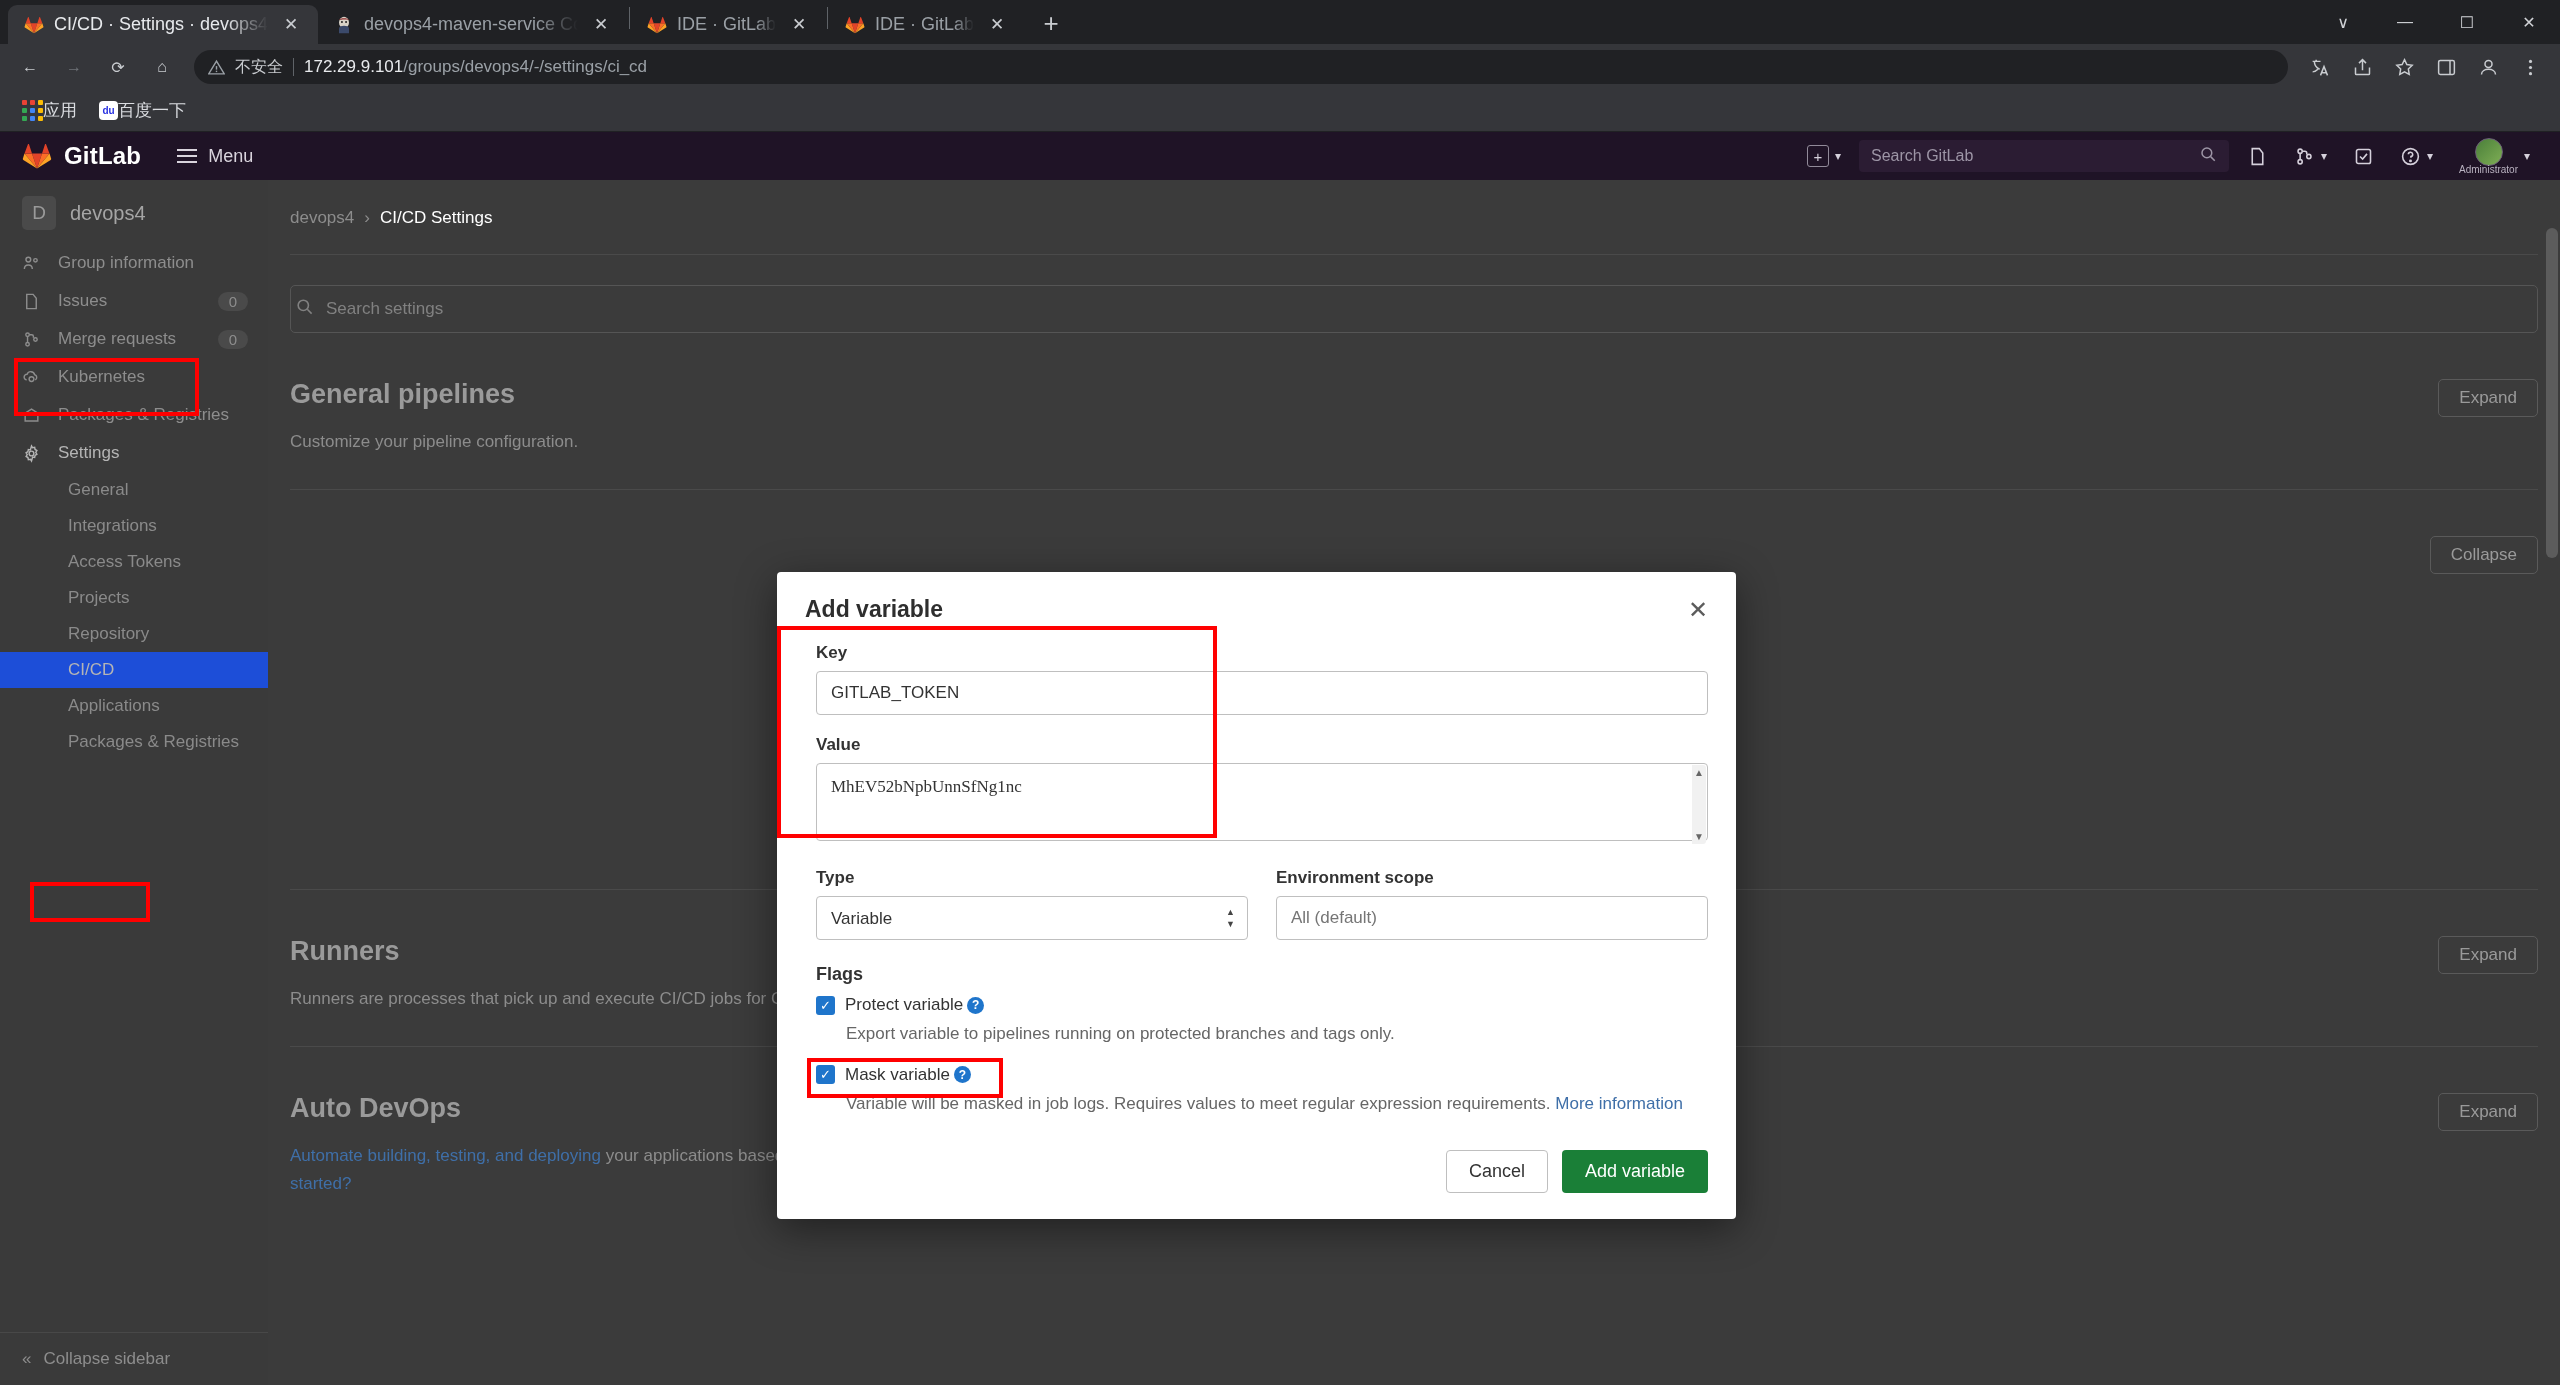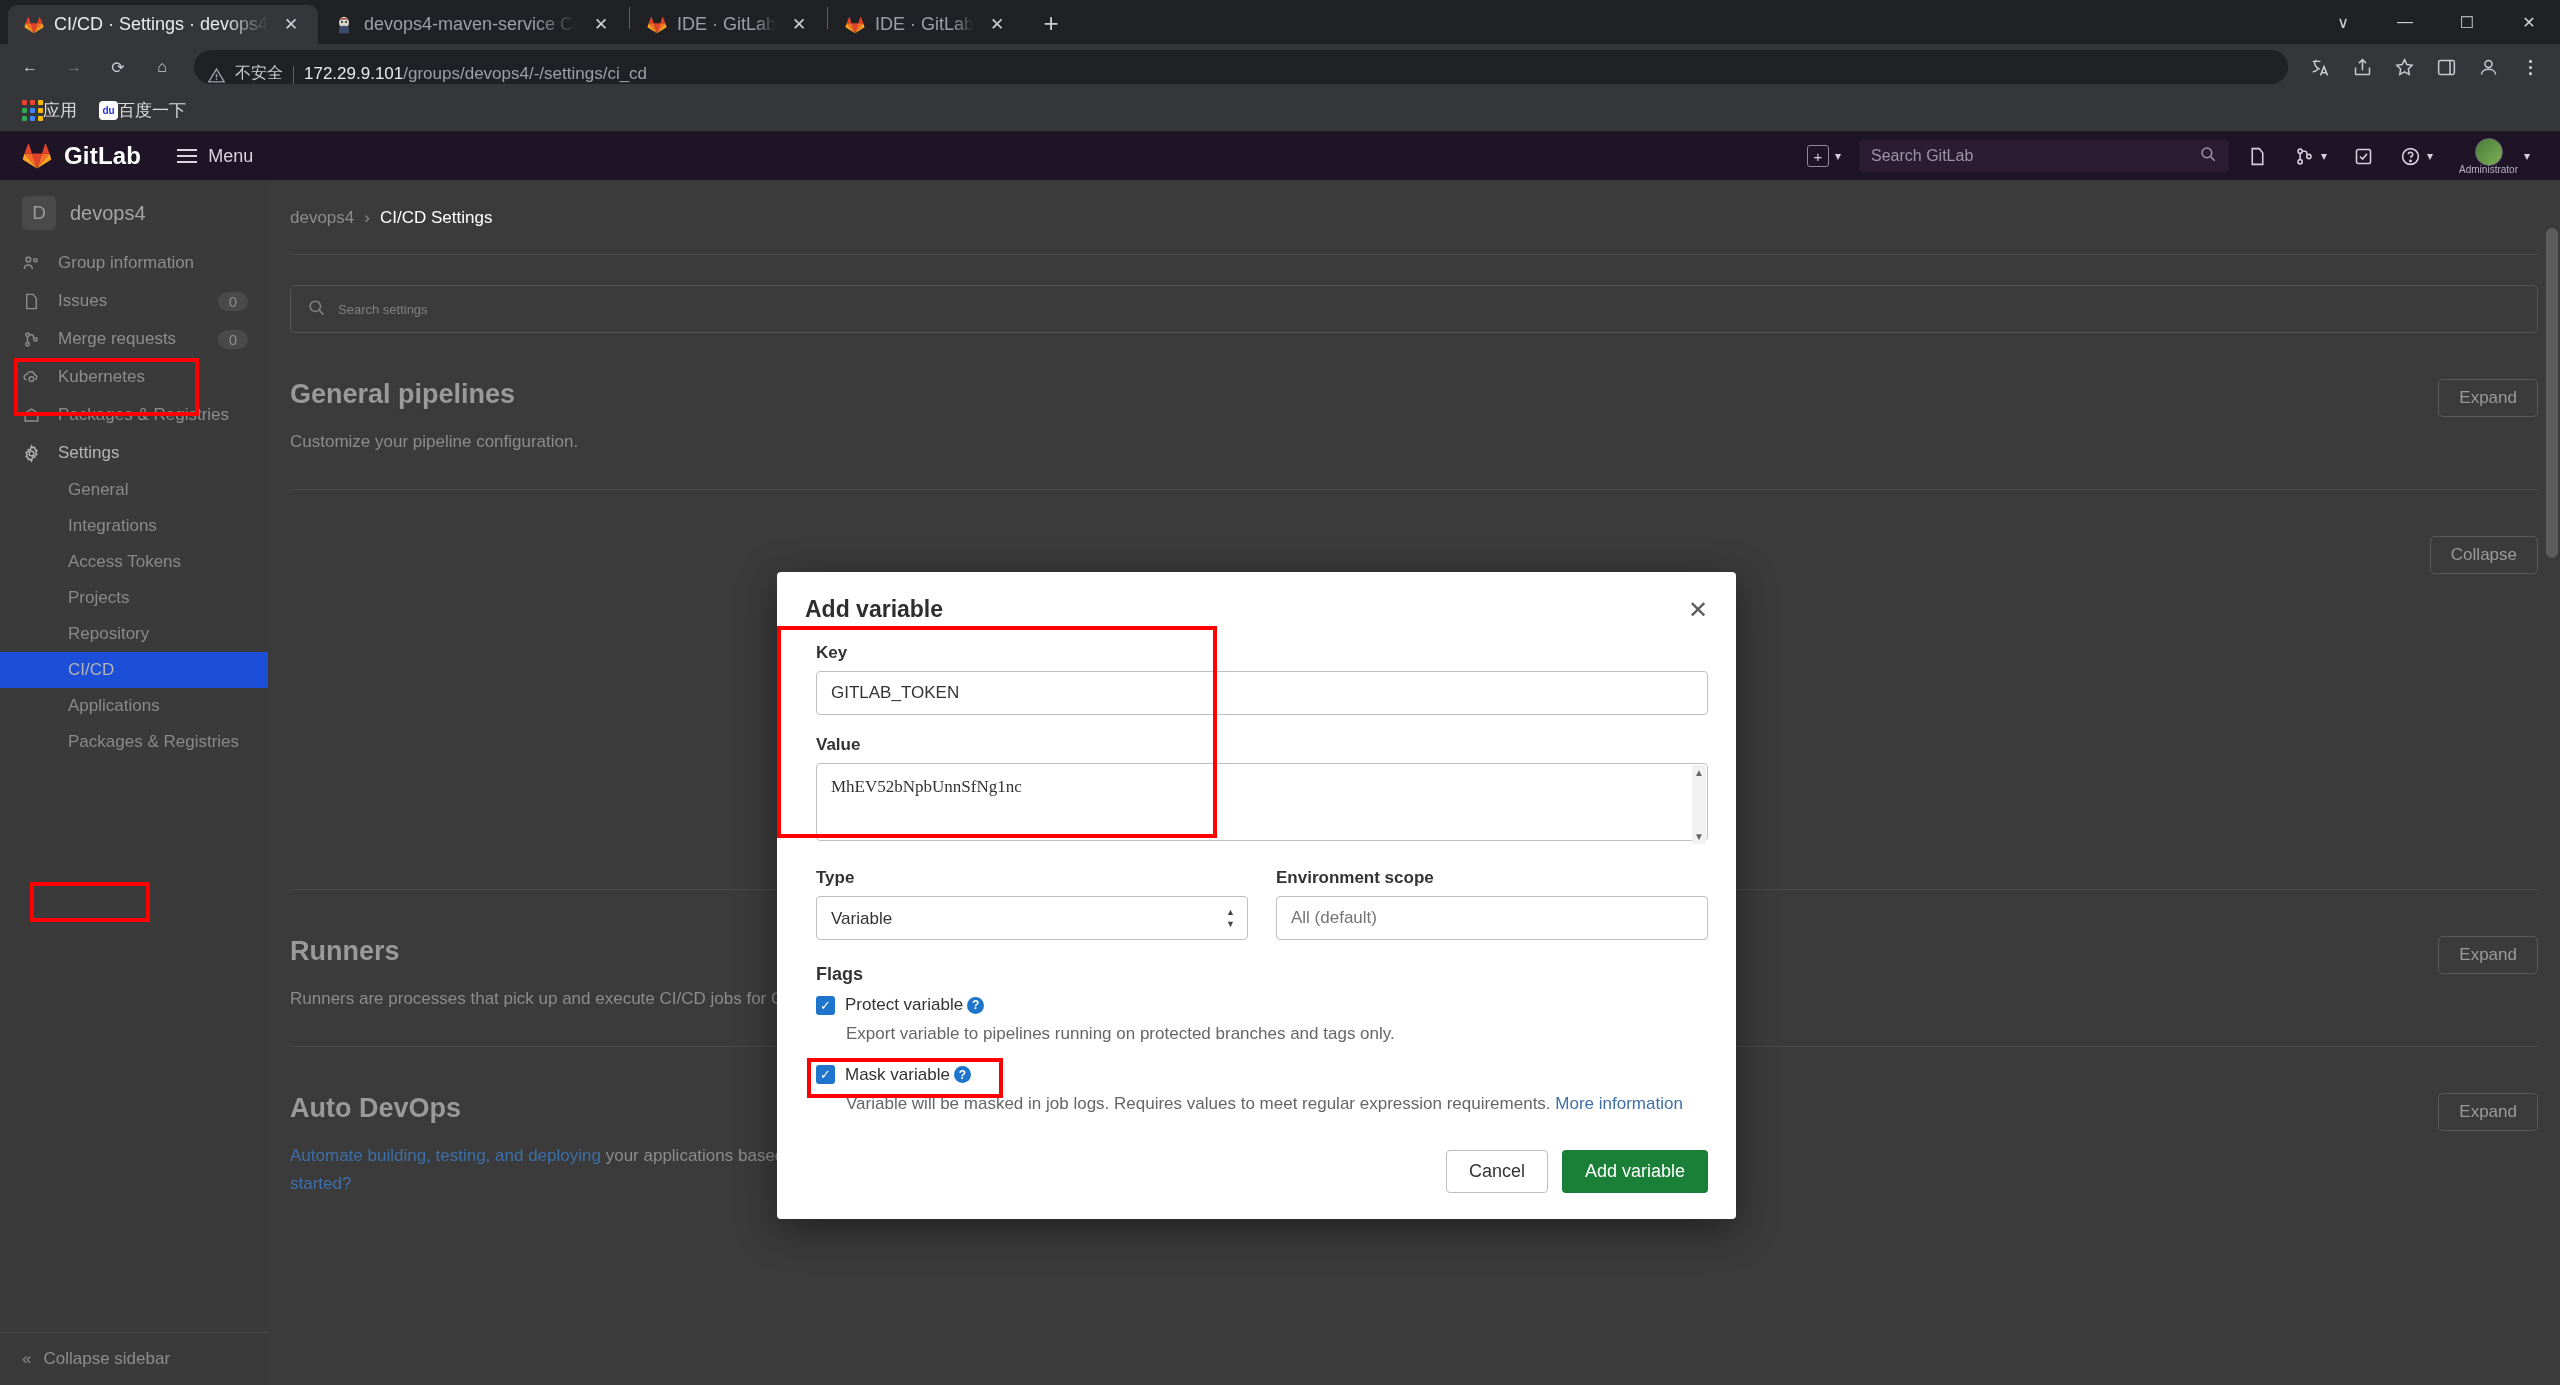--- a/index.html
+++ b/index.html
@@ -55,21 +55,21 @@
     height: 46px; display: flex; align-items: center;
     gap: 4px; padding: 0 10px; background: #35363a;
   }
   .tb-icon {
     width: 40px; height: 40px; border-radius: 50%;
     display: flex; align-items: center; justify-content: center;
     color: #c9ccd0; flex: 0 0 40px;
   }
   .omnibox {
     flex: 1; height: 34px; background: #202124; border-radius: 18px;
-    display: flex; align-items: flex-end; padding: 0 14px; gap: 10px;
+    display: flex; align-items: center; padding: 0 14px; gap: 10px;
     margin: 0 8px; min-width: 0;
   }
   .omnibox .warn-ico { color: #9aa0a6; font-size: 14px; display:flex; align-items:center;}
   .omnibox .notsecure { font-size: 16px; color: #c9ccd0; white-space: nowrap; }
   .omnibox .divider { width:1px; height: 18px; background:#5f6368; }
   .omnibox .url { font-size: 17px; color: #9aa0a6; white-space: nowrap; overflow:hidden; }
   .omnibox .url b { color: #e8eaed; font-weight: 400; }
   .tb-right { display: flex; align-items: center; gap: 2px; }
 
   .bookmarks {
@@ -166,22 +166,22 @@
 
   .gl-content { flex:1; background:#3b3b3b; position:relative; overflow:hidden; }
   .content-inner { padding: 28px 0 0 0; }
   .breadcrumb { font-size: 17px; color:#8c8c8c; padding-left: 22px; display:flex; gap:10px;}
   .breadcrumb .crumb-cur { color: #ffffff; }
   .bc-rule { height:1px; background:#4a4a4a; margin: 26px 22px 0 22px; }
 
   .settings-search {
     margin: 30px 22px 0 22px; height: 48px;
     border:1px solid #555; border-radius:5px;
-    display:flex; align-items:center; gap:12px; padding: 0 16px;
-    color:#818181; font-size:13px;
+    display:flex; align-items:center; gap:12px; padding: 0 4px;
+    color:#818181; font-size:17px;
   }
 
   .section { margin: 0 22px; padding: 46px 0 34px 0; position: relative; }
   .section + .section { border-top: 1px solid #4a4a4a; }
   .section h2 { font-size: 27px; color:#9a9a9a; font-weight:600; margin-bottom: 18px;}
   .section p { font-size: 17px; color:#8c8c8c; line-height: 1.6; max-width: 1100px;}
   .section p a, .link { color:#3f6fa8; text-decoration:none;margin-top:7px; }
   .sec-btn {
     position:absolute; right:0; top: 46px;
     border:1px solid #5a5a5a; background:transparent; color:#9a9a9a;

